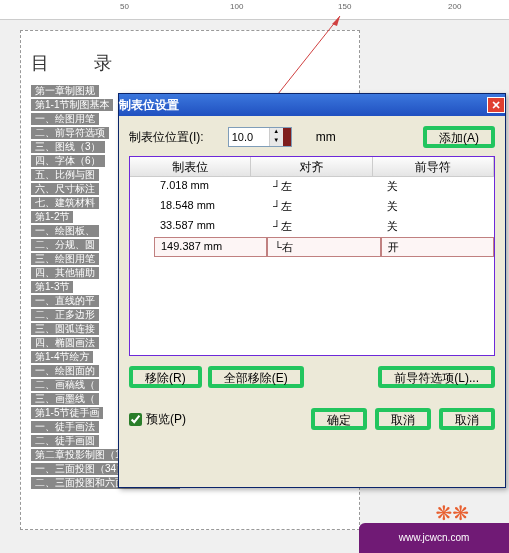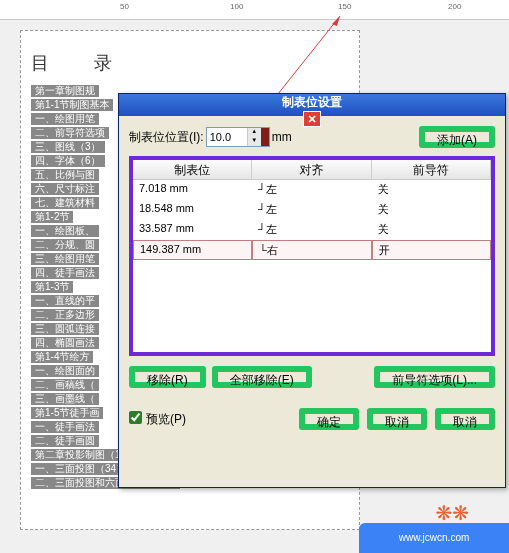--- a/index.html
+++ b/index.html
@@ -8,51 +8,51 @@
 .ruler { position: absolute; top: 0; left: 0; width: 509px; height: 20px; background: #fff; border-bottom: 1px solid #ccc; font-size: 9px; color: #666; padding-left: 14px; }
 .ruler-mark { position: absolute; top: 2px; font-size: 8px; }
 
 .page-bg { position: absolute; top: 30px; left: 20px; width: 340px; height: 500px; background: #fff; border: 1px dashed #999; padding: 10px; }
 .doc-title { font-size: 18px; letter-spacing: 20px; color: #333; margin: 10px 0; }
 .doc-list { margin-top: 10px; }
 .doc-line { height: 13px; margin: 1px 0; font-size: 10px; display: flex; }
 .doc-line .bar { background: #888; color: #fff; padding: 0 4px; white-space: nowrap; overflow: hidden; height: 12px; line-height: 12px; }
 
 .dialog { position: absolute; top: 93px; left: 118px; width: 388px; height: 395px; background: #ece9d8; border: 1px solid #0a246a; box-shadow: 2px 2px 5px rgba(0,0,0,0.3); }
-.titlebar { height: 22px; background: linear-gradient(to bottom, #3b77dd, #2050c0); color: #fff; display: flex; align-items: center; padding: 0 0; font-size: 12px; font-weight: bold; flex-direction: column; }
+.titlebar { height: 22px; background: linear-gradient(to bottom, #3b77dd, #2050c0); color: #fff; display: flex; align-items: center; padding: 0 0; font-size: 12px; font-weight: bold; }
 .titlebar .title-text { flex: 1; }
 .close-btn { width: 18px; height: 16px; background: #e04030; color: #fff; text-align: center; line-height: 14px; font-size: 11px; border: 1px solid #fff; cursor: pointer; }
 
 .dialog-body { padding: 10px; font-size: 12px; }
-.row1 { display: flex; align-items: center; gap: 2px; margin-bottom: 8px; }
+.row1 { display: flex; align-items: center; gap: 24px; margin-bottom: 8px; }
 .row1 label { font-size: 12px; }
 .spinner { width: 64px; height: 20px; border: 1px solid #7f9db9; background: #7f1d1d; display: flex; }
 .spinner input { border: none; width: 40px; padding: 0 3px; font-size: 11px; outline: none; }
 .spinner .spin-btns { width: 14px; display: flex; flex-direction: column; }
 .spinner .spin-btns div { flex:1; background: #e8e8e8; font-size: 6px; text-align: center; border-left: 1px solid #ccc; cursor: pointer; }
-.btn { height: 22px; padding: 0 12px; background: #ece9d8; border: 6px solid #22c55e; border-radius: 3px; font-size: 12px; cursor: pointer; }
-
-.tab-table { width: 100%; height: 200px; border: 4px solid #6d28d9; background: #fff; margin-bottom: 10px; }
+.btn { height: 22px; padding: 0 12px; background: #ece9d8; border: 4px solid #22c55e; border-radius: 3px; font-size: 12px; cursor: pointer; }
+
+.tab-table { width: 100%; height: 200px; border: 1px solid #6d28d9; background: #fff; margin-bottom: 10px; }
 .tab-head { display: flex; background: #ece9d8; border-bottom: 1px solid #ccc; height: 20px; }
 .tab-head div { flex: 1; text-align: center; font-size: 12px; line-height: 20px; border-right: 1px solid #ccc; background: linear-gradient(#fdfdfd,#e5e5e5); }
-.tab-body { height: 178px; overflow: auto; }
+.tab-body { height: 178px; overflow: auto; padding-left: 24px; }
 .tab-row { display: flex; height: 20px; font-size: 11px; }
 .tab-row div { flex: 1; padding: 2px 6px; }
 .tab-row.sel div { border: 1px solid #c08080; }
 .tab-row.sel { background: #fdf5f5; justify-content: center; }
 
 .row2 { display: flex; gap: 6px; margin-bottom: 20px; }
 .row3 { display: flex; align-items: center; gap: 8px; }
-.row3 .chk { display: flex; align-items: flex-start; gap: 4px; }
+.row3 .chk { display: flex; align-items: center; gap: 4px; }
 .row3 .chk input { accent-color: #2a7e2a; }
 .row3 .spacer { flex: 1; }
 
 .arrow-line { position: absolute; top: 10px; left: 140px; width: 220px; height: 250px; pointer-events: none; }
 
-.footer { position: absolute; bottom: 0; right: 0; width: 150px; height: 30px; background: #3b82f6; color: #fff; font-size: 10px; text-align: center; line-height: 30px; border-radius: 6px 0 0 0; }
+.footer { position: absolute; bottom: 0; right: 0; width: 150px; height: 30px; background: #701a75; color: #fff; font-size: 10px; text-align: center; line-height: 30px; border-radius: 6px 0 0 0; }
 .footer-icon { position: absolute; bottom: 28px; right: 40px; font-size: 20px; color: #e86030; }
 </style>
 </head>
 <body>
 
 <div class="ruler">
   <span class="ruler-mark" style="left:120px">50</span>
   <span class="ruler-mark" style="left:230px">100</span>
   <span class="ruler-mark" style="left:338px">150</span>
   <span class="ruler-mark" style="left:448px">200</span>
@@ -94,21 +94,21 @@
       <div class="doc-line">
         <span class="bar">一、绘图板、</span>
       </div>
       <div class="doc-line">
         <span class="bar">二、分规、圆</span>
       </div>
       <div class="doc-line">
         <span class="bar">三、绘图用笔</span>
       </div>
       <div class="doc-line">
-        <span class="bar">四、徒手画法</span>
+        <span class="bar">四、其他辅助</span>
       </div>
       <div class="doc-line">
         <span class="bar">第1-3节</span>
       </div>
       <div class="doc-line">
         <span class="bar">一、直线的平</span>
       </div>
       <div class="doc-line">
         <span class="bar">二、正多边形</span>
       </div>

